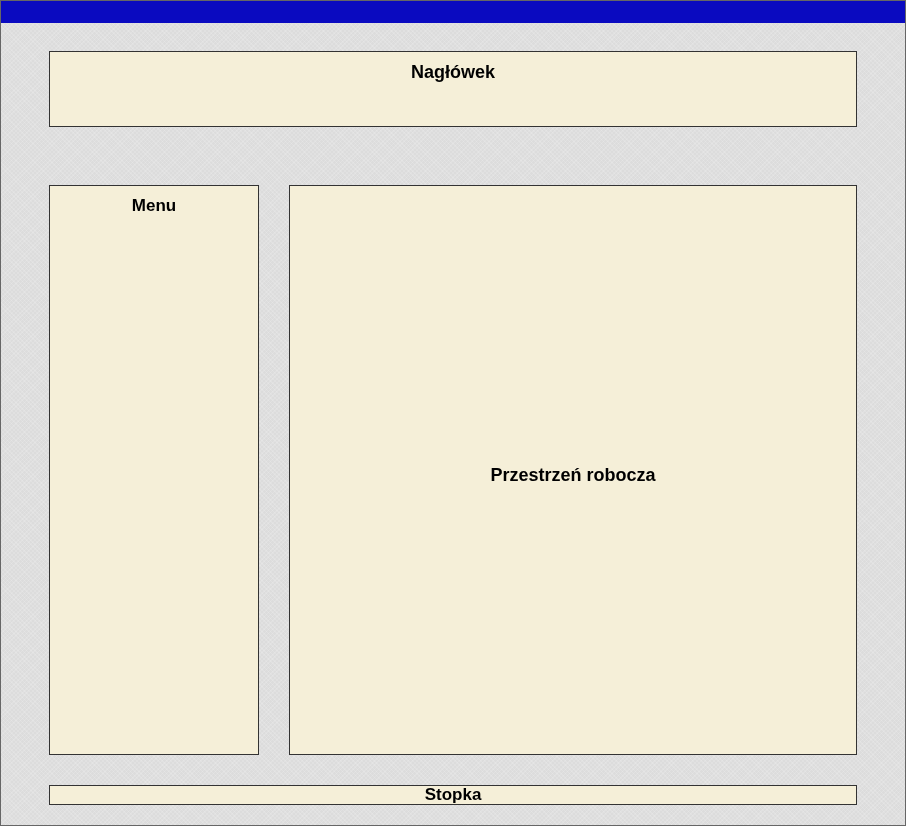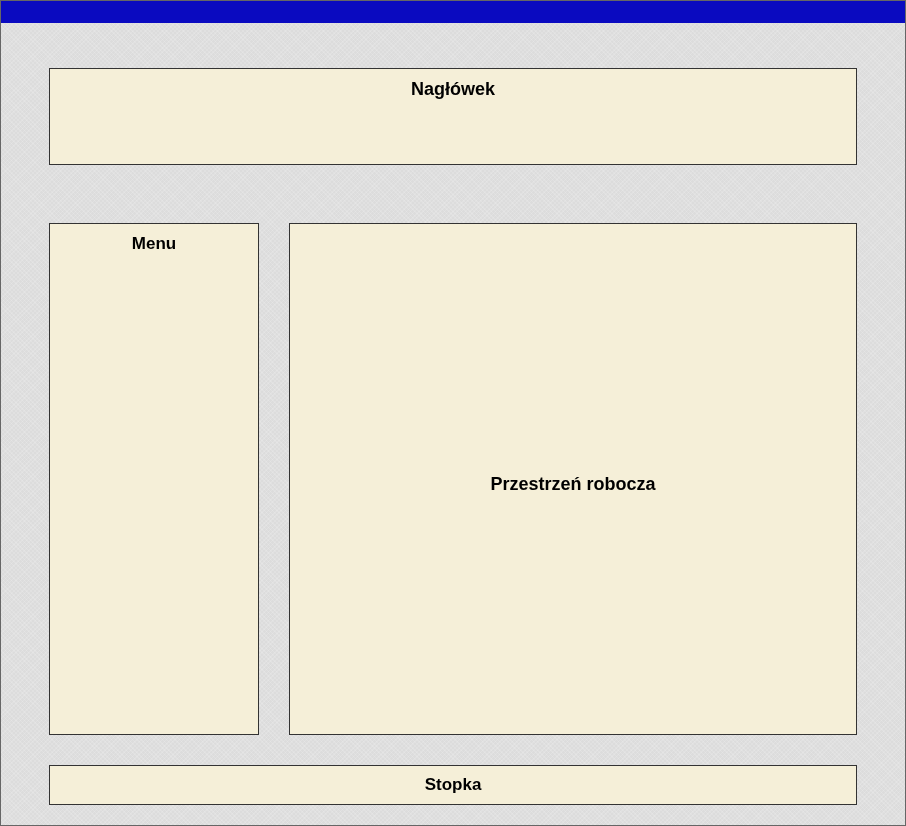--- a/index.html
+++ b/index.html
@@ -40,26 +40,25 @@
       flex-direction: column;
       gap: 30px;
     }
     
     .panel {
       background: #f5efd8;
       border: 1px solid #333;
     }
     
     .header-panel {
-      height: 97px;
+      height: 76px;
       display: flex;
       align-items: flex-start;
       justify-content: center;
       padding-top: 10px;
-      margin-top: 17px;
     }
     
     .middle-row {
       flex: 1;
       display: flex;
       gap: 30px;
       margin-top: 28px;
     }
     
     .menu-panel {
@@ -72,21 +71,21 @@
     
     .workspace-panel {
       flex: 1;
       padding-top: 10px;
       display: flex;
       justify-content: center;
       align-items: center;
     }
     
     .footer-panel {
-      height: 40px;
+      height: 20px;
       display: flex;
       align-items: center;
       justify-content: center;
     }
     
     .panel-title {
       font-size: 18px;
       font-weight: bold;
       color: #000;
     }

